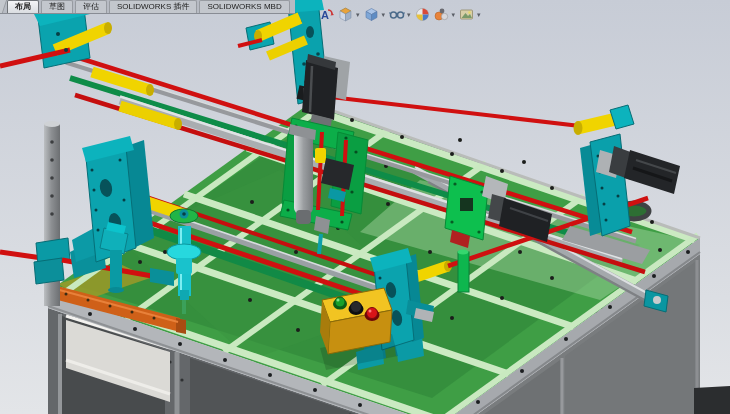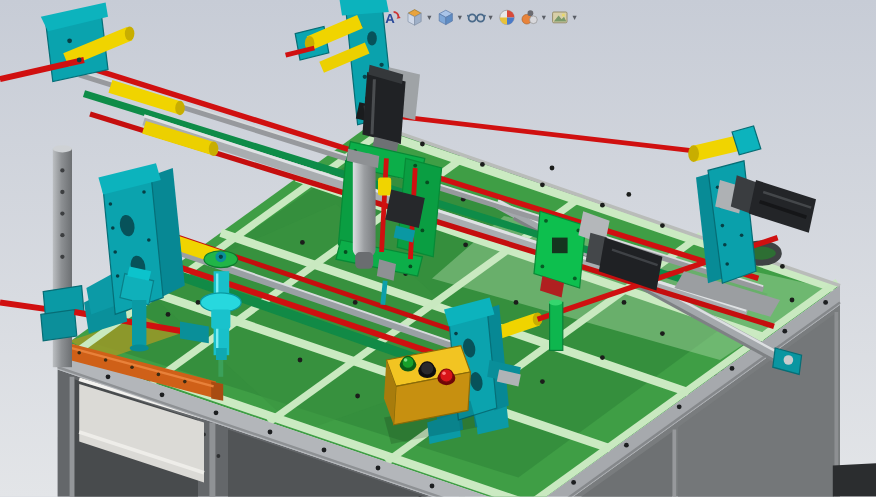--- a/index.html
+++ b/index.html
@@ -425,20 +425,28 @@
         <circle cx="356" cy="307" r="5.5" fill="#28292c" stroke="#101113"></circle>
         <ellipse cx="372" cy="315" rx="7.5" ry="6" fill="#6e0608"></ellipse>
         <circle cx="372" cy="313" r="5.5" fill="#d81418" stroke="#7a0a0c"></circle>
         <circle cx="338" cy="300" r="1.5" fill="#7fe08d"></circle>
         <circle cx="370" cy="311" r="1.5" fill="#ff7a7c"></circle>
       </g>
     </g>
   </svg>
   </div>
 
+  <div id="tabbar">
+    <div class="tab-sliver"></div>
+    <div class="tab active">布局</div>
+    <div class="tab">草图</div>
+    <div class="tab">评估</div>
+    <div class="tab">SOLIDWORKS 插件</div>
+    <div class="tab">SOLIDWORKS MBD</div>
+  </div>
 
   <div id="hud">
     <span class="hud-btn">
       <svg width="15" height="15" viewBox="0 0 15 15">
         <text x="2" y="12" font-size="11" font-family="Liberation Sans" fill="#2a4a9a" font-weight="bold">A</text>
         <path d="M9,3 a4,4 0 0 1 4,4" fill="none" stroke="#c33" stroke-width="1.6"></path>
         <polygon points="13,6 15,8 11.5,8.6" fill="#c33"></polygon>
       </svg>
     </span>
     <span class="hud-btn">

